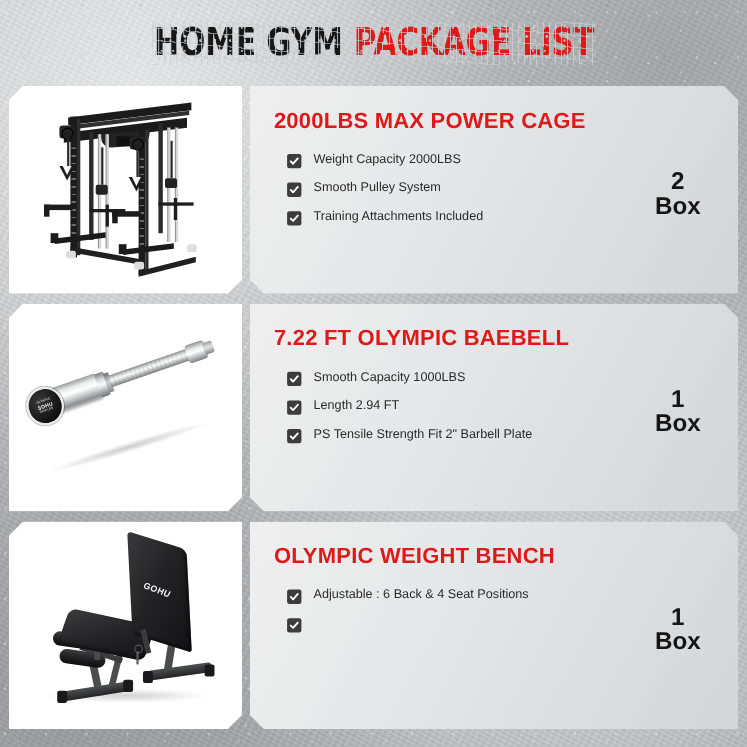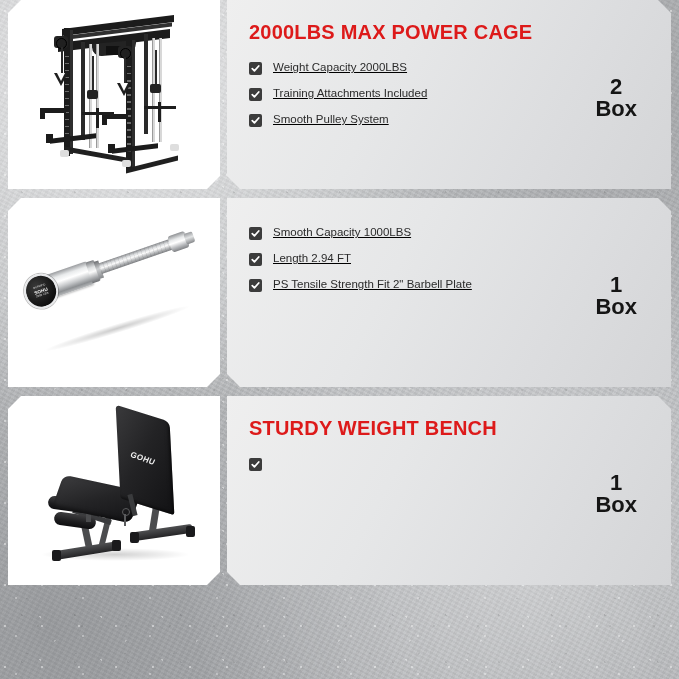--- a/index.html
+++ b/index.html
@@ -147,23 +147,22 @@
     font-weight: bold;
     font-size: 20px;
     letter-spacing: .2px;
     line-height: 1;
     margin: 0 0 13px 0;
     white-space: nowrap;
   }
 
   .features {
     list-style: none;
-    margin: 0;
+    margin: 12px;
     padding: 0;
-    text-decoration: underline;
   }
   .feature {
     display: flex;
     align-items: center;
     gap: 11px;
     height: 26px;
   }
   .cbox {
     flex: 0 0 auto;
     width: 13px;
@@ -316,20 +315,26 @@
   .bk-shadow {
     position: absolute; left: 14px; top: 138px; width: 150px; height: 13px;
     background: radial-gradient(ellipse at center, rgba(0,0,0,.18) 0%, rgba(0,0,0,0) 70%);
   }
 </style>
 </head>
 <body>
 
 <div id="page">
 
+  <div id="header">
+    <div class="title">
+      <span class="grit title-a">HOME GYM</span>
+      <span class="grit title-b">PACKAGE LIST</span>
+    </div>
+  </div>
 
   <div id="rows">
 
     <div class="row">
 
       <div class="media chamfer-l">
         <div class="media-inner">
           <div class="cage">
 
             <div class="bar-h" style="left:28px; top:6px; width:112px; height:7px; transform:skewY(-7deg);"></div>
@@ -406,29 +411,29 @@
                 </svg>
             </span>
             <span class="ftext">Weight Capacity 2000LBS</span>
           </li>
           <li class="feature">
             <span class="cbox">
               <svg width="9" height="9" viewBox="0 0 10 10">
                   <path d="M1.4 5.2 L3.8 7.6 L8.6 2.2" stroke="#ffffff" stroke-width="1.9" fill="none" stroke-linecap="round" stroke-linejoin="round"></path>
                 </svg>
             </span>
+            <span class="ftext">Smooth Pulley System</span>
+          </li>
+          <li class="feature">
+            <span class="cbox">
+              <svg width="9" height="9" viewBox="0 0 10 10">
+                  <path d="M1.4 5.2 L3.8 7.6 L8.6 2.2" stroke="#ffffff" stroke-width="1.9" fill="none" stroke-linecap="round" stroke-linejoin="round"></path>
+                </svg>
+            </span>
             <span class="ftext">Training Attachments Included</span>
-          </li>
-          <li class="feature">
-            <span class="cbox">
-              <svg width="9" height="9" viewBox="0 0 10 10">
-                  <path d="M1.4 5.2 L3.8 7.6 L8.6 2.2" stroke="#ffffff" stroke-width="1.9" fill="none" stroke-linecap="round" stroke-linejoin="round"></path>
-                </svg>
-            </span>
-            <span class="ftext">Smooth Pulley System</span>
           </li>
         </ul>
         <div class="qty">
           <span class="qty-num">2</span>
           <span class="qty-unit">Box</span>
         </div>
       </div>
     </div>
 
     <div class="row">
@@ -448,20 +453,21 @@
                 <span class="bb-captxt">OLYMPIC</span>
                 <span class="bb-caplogo">SOHU</span>
                 <span class="bb-captxt">2000 LBS</span>
               </div>
             </div>
           </div>
         </div>
       </div>
 
       <div class="panel chamfer-r">
+        <h2 class="heading">7.22 FT OLYMPIC BAEBELL</h2>
         <ul class="features">
           <li class="feature">
             <span class="cbox">
               <svg width="9" height="9" viewBox="0 0 10 10">
                   <path d="M1.4 5.2 L3.8 7.6 L8.6 2.2" stroke="#ffffff" stroke-width="1.9" fill="none" stroke-linecap="round" stroke-linejoin="round"></path>
                 </svg>
             </span>
             <span class="ftext">Smooth Capacity 1000LBS</span>
           </li>
           <li class="feature">
@@ -520,22 +526,30 @@
             <span class="bk-brand">GOHU</span>
 
             <div class="bk-frame-d" style="left:104px; top:84px; width:5px; height:22px; transform:rotate(-14deg);"></div>
             <div style="position:absolute;left:96px;top:98px;width:6px;height:6px;border:1.5px solid #5a5b5d;border-radius:50%;"></div>
             <div style="position:absolute;left:98px;top:104px;width:2px;height:12px;background:#5a5b5d;"></div>
           </div>
         </div>
       </div>
 
       <div class="panel chamfer-r">
-        <h2 class="heading">STURDY WEIGHT BENCH</h2>
+        <h2 class="heading">OLYMPIC WEIGHT BENCH</h2>
         <ul class="features">
+          <li class="feature">
+            <span class="cbox">
+              <svg width="9" height="9" viewBox="0 0 10 10">
+                  <path d="M1.4 5.2 L3.8 7.6 L8.6 2.2" stroke="#ffffff" stroke-width="1.9" fill="none" stroke-linecap="round" stroke-linejoin="round"></path>
+                </svg>
+            </span>
+            <span class="ftext">Adjustable : 6 Back &amp; 4 Seat Positions</span>
+          </li>
           <li class="feature">
             <span class="cbox">
               <svg width="9" height="9" viewBox="0 0 10 10">
                   <path d="M1.4 5.2 L3.8 7.6 L8.6 2.2" stroke="#ffffff" stroke-width="1.9" fill="none" stroke-linecap="round" stroke-linejoin="round"></path>
                 </svg>
             </span>
           </li>
         </ul>
         <div class="qty">
           <span class="qty-num">1</span>

